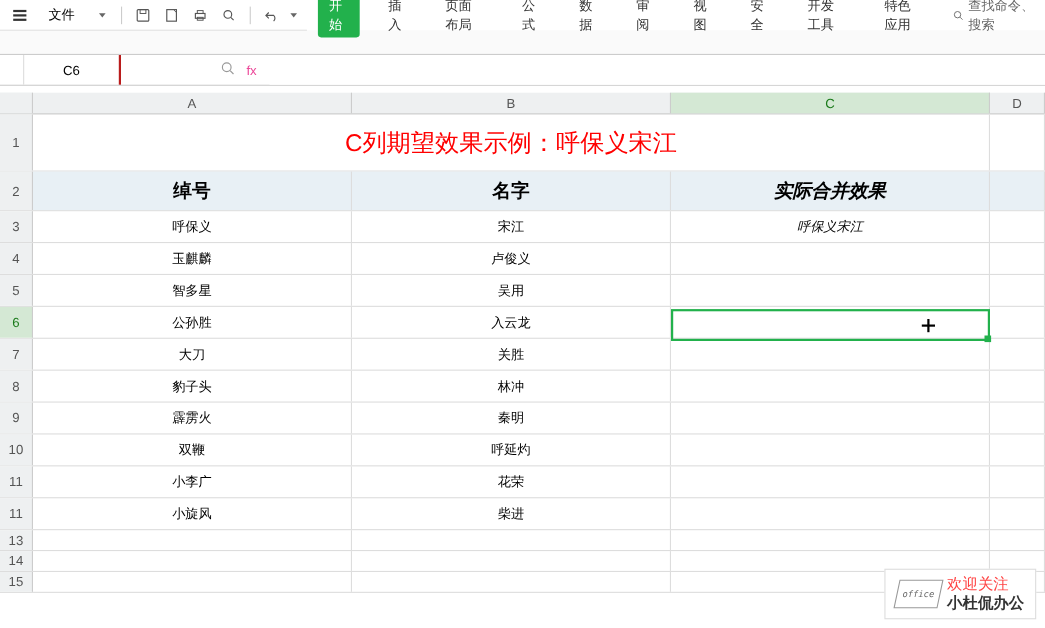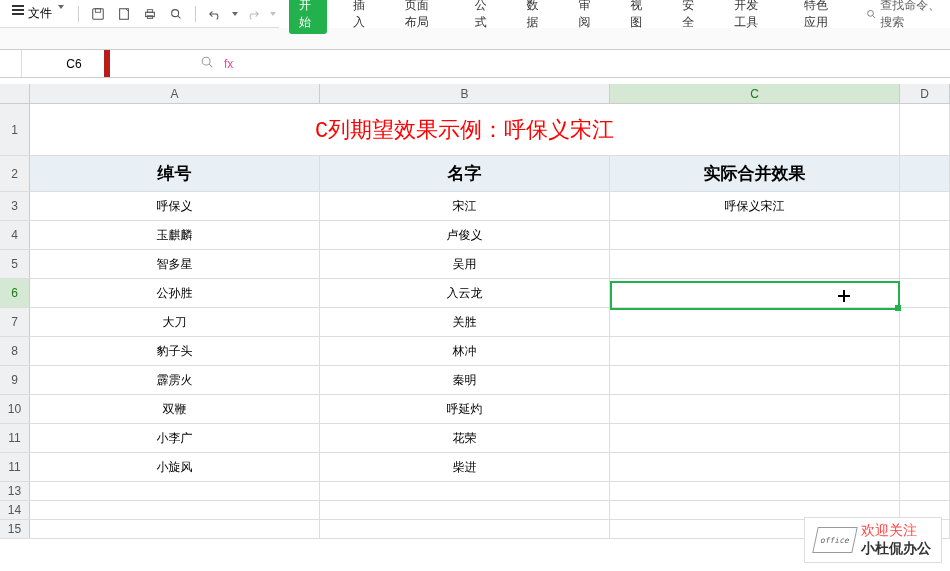--- a/index.html
+++ b/index.html
@@ -1,62 +1,62 @@
 <!DOCTYPE html>
 <html><head>
 <meta charset="utf-8">
 <style>
 * { margin: 0; padding: 0; box-sizing: border-box; }
 body { font-family: "Microsoft YaHei", sans-serif; font-size: 12px; background: #fff; width: 950px; height: 571px; overflow: hidden; position: relative; }
 
 
 .toolbar { height: 28px; background: #fff; border-bottom: 1px solid #ddd; display: flex; align-items: center; padding: 0 6px; gap: 4px; }
-.toolbar .file-btn { display: flex; align-items: flex-start; gap: 4px; padding: 2px 6px; cursor: pointer; }
+.toolbar .file-btn { display: flex; align-items: center; gap: 20px; padding: 2px 6px; cursor: pointer; }
 .toolbar .hamburger { width: 12px; height: 10px; display: inline-block; border-top: 2px solid #333; border-bottom: 2px solid #333; position: relative; }
 .toolbar .hamburger::before { content: ""; position: absolute; top: 2px; left: 0; width: 100%; height: 2px; background: #333; }
 .toolbar .dropdown-arrow { width: 0; height: 0; border-left: 3px solid transparent; border-right: 3px solid transparent; border-top: 4px solid #666; display: inline-block; margin-left: 2px; }
 .toolbar .divider { width: 1px; height: 16px; background: #ccc; margin: 0 4px; }
 .toolbar .icon-btn { width: 22px; height: 22px; display: flex; align-items: center; justify-content: center; cursor: pointer; color: #555; }
 .toolbar .icon-btn svg { width: 14px; height: 14px; }
 
 
 .ribbon { height: 28px; background: #fff; border-bottom: 1px solid #ccc; display: flex; align-items: center; padding-left: 10px; gap: 18px; }
 .ribbon .tab { padding: 4px 8px; cursor: pointer; font-size: 12px; color: #333; }
 .ribbon .tab.active { background: #22b14c; color: #fff; border-radius: 3px; padding: 3px 10px; }
 .ribbon .search-area { margin-left: auto; display: flex; align-items: center; gap: 4px; padding-right: 8px; color: #666; cursor: pointer; }
 
 
 .formula-row { height: 28px; display: flex; align-items: center; border-bottom: 1px solid #ccc; }
 .formula-row .left-pad { width: 22px; border-right: 1px solid #ddd; height: 100%; }
-.namebox-wrap { width: 88px; display: flex; align-items: center; justify-content: flex-end; height: 100%; border-right: 6px solid #b91c1c; }
+.namebox-wrap { width: 88px; display: flex; align-items: center; justify-content: center; height: 100%; border-right: 2px solid #b91c1c; }
 .namebox { border: none; width: 60px; text-align: center; font-size: 12px; outline: none; }
 .formula-row .fx-wrap { display: flex; align-items: center; gap: 10px; padding: 0 12px; }
 .formula-row .fx-icon { color: #ec4899; cursor: pointer; }
 
 
 .sheet { position: absolute; top: 84px; left: 0; right: 0; bottom: 0; overflow: hidden; }
 .col-headers { display: flex; height: 20px; background: #eef0f1; border-bottom: 1px solid #ccc; }
 .corner { width: 30px; background: #eef0f1; border-right: 1px solid #ccc; }
 .col-h { border-right: 1px solid #ccc; text-align: center; color: #555; line-height: 20px; font-size: 12px; }
 .col-A { width: 290px; }
 .col-B { width: 290px; }
 .col-C { width: 290px; }
 .col-D { width: 50px; }
 
 .grid { position: relative; }
 .row { display: flex; border-bottom: 1px solid #ddd; }
 .row-h { width: 30px; background: #eef0f1; border-right: 1px solid #ccc; text-align: center; color: #555; font-size: 12px; display: flex; align-items: center; justify-content: center; }
 .cell { border-right: 1px solid #ddd; display: flex; align-items: center; justify-content: center; font-size: 12px; font-family: "SimSun", serif; }
 .cell.col-A { width: 290px; }
 .cell.col-B { width: 290px; }
-.cell.col-C { width: 290px; }
+.cell.col-C { width: 290px; font-style: italic; }
 .cell.col-D { width: 50px; }
 
 .row.title-row { height: 52px; }
-.row.title-row .merged { width: 870px; border-right: 1px solid #ddd; display: flex; align-items: center; justify-content: center; color: #ff0000; font-size: 22px; font-family: Liberation Mono, monospace; font-weight: normal; }
+.row.title-row .merged { width: 870px; border-right: 1px solid #ddd; display: flex; align-items: center; justify-content: center; color: #ff0000; font-size: 22px; font-family: Liberation Sans, sans-serif; font-weight: normal; }
 .row.header-row { height: 36px; }
 .row.header-row .cell { background: #e8f0f5; font-weight: bold; font-size: 17px; }
 .row.data-row { height: 29px; }
 .row.small-row { height: 19px; }
 
 .row-h.active { background: #d4e8d4; color: #1a7a1a; }
 .col-h.active { background: #d4e8d4; color: #1a7a1a; }
 
 .selected-cell { position: absolute; border: 2px solid #22b14c; pointer-events: none; }
 .selected-cell .handle { position: absolute; right: -3px; bottom: -3px; width: 6px; height: 6px; background: #22b14c; }

